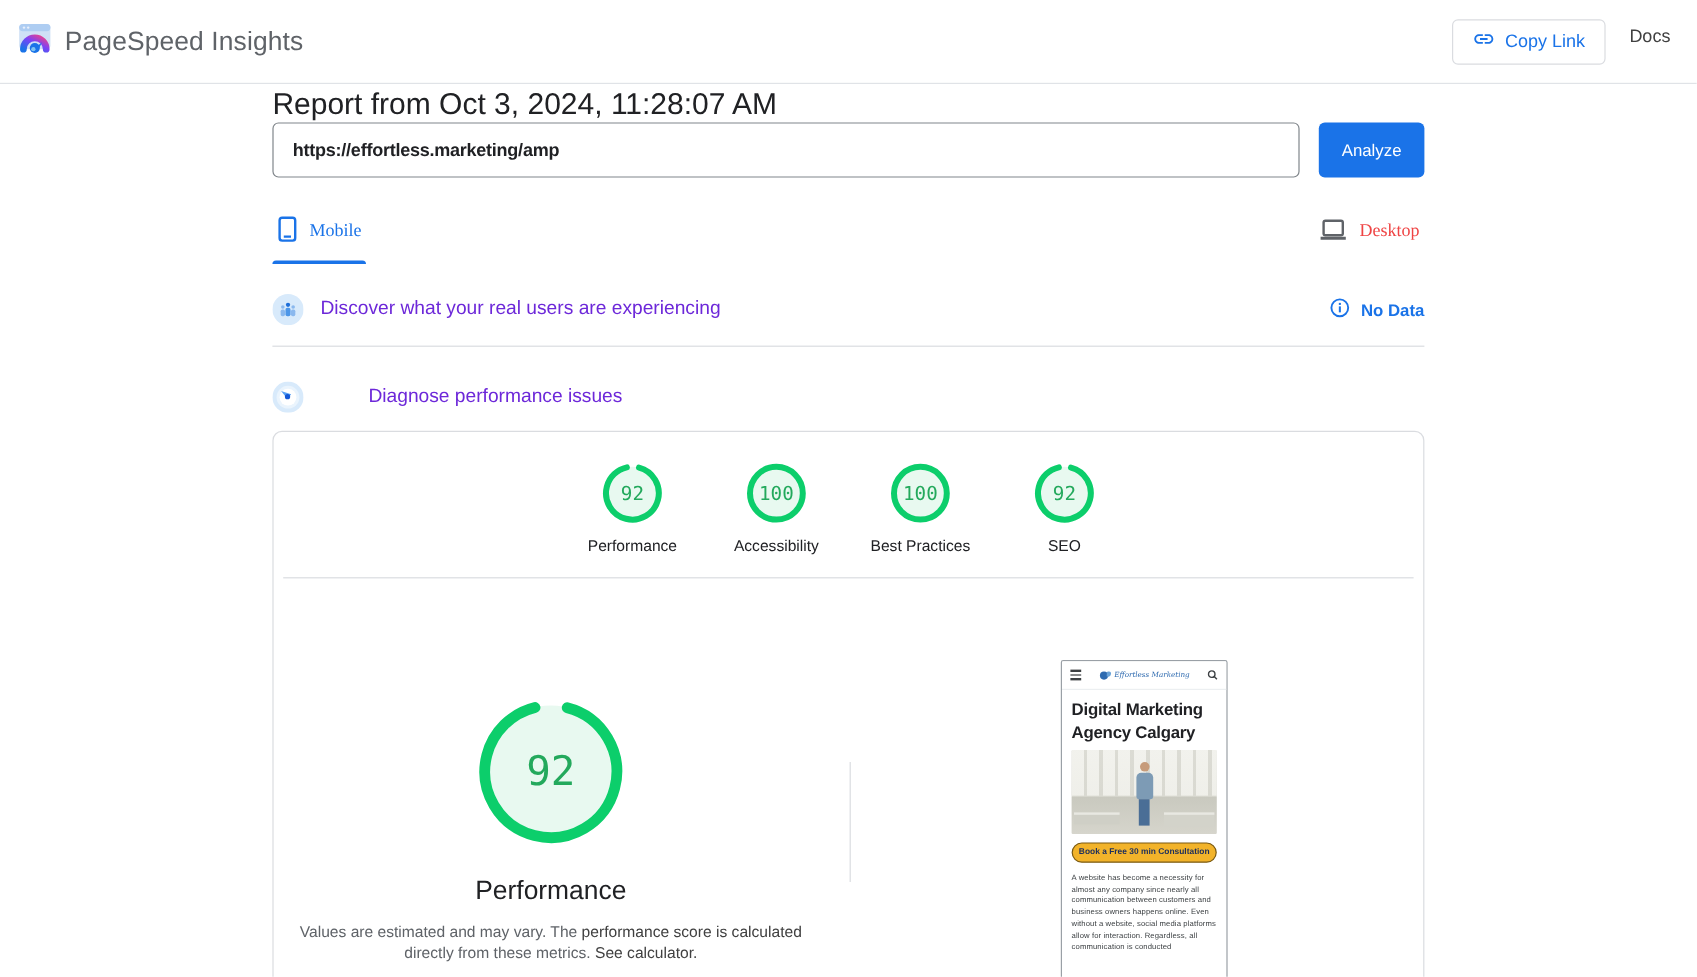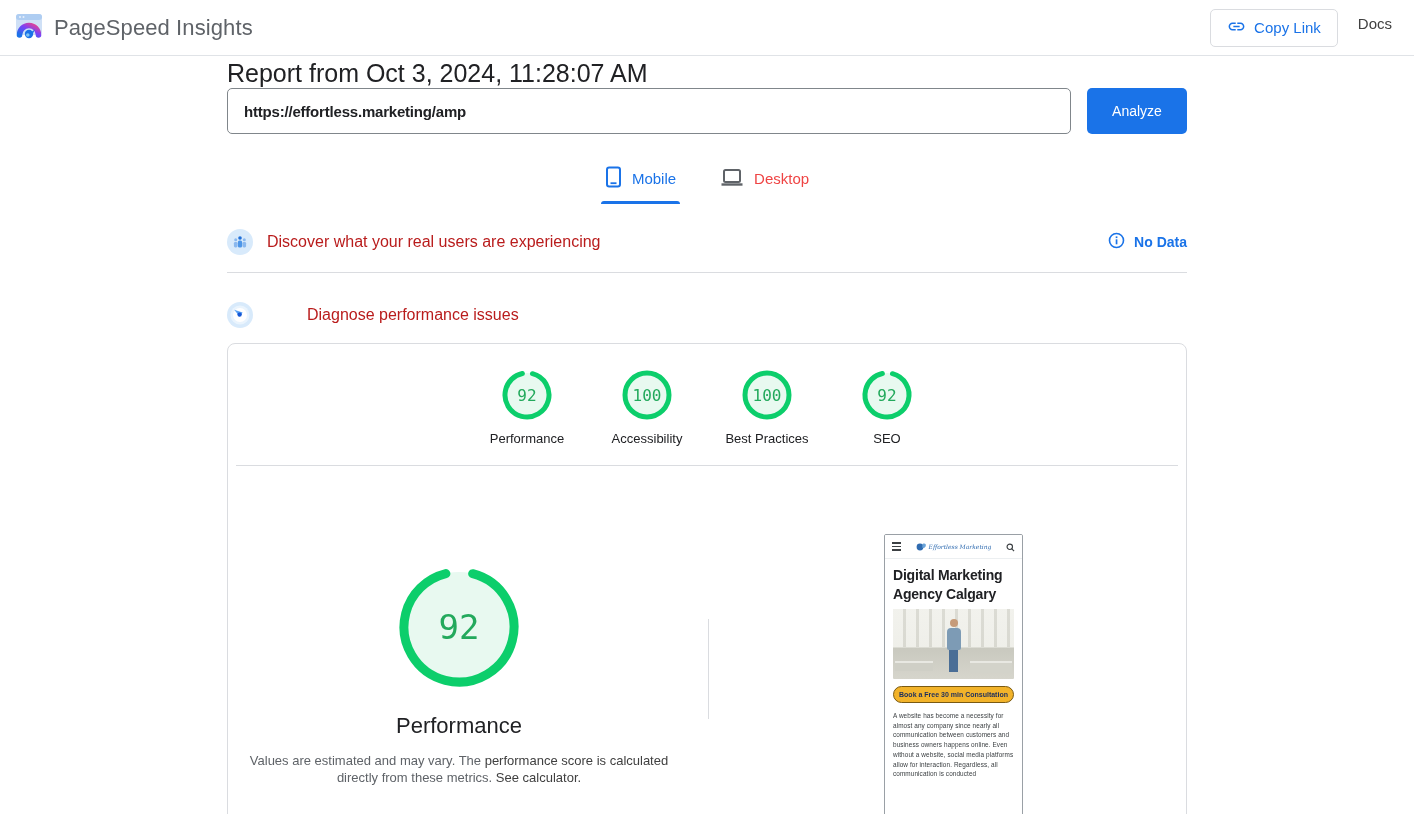--- a/index.html
+++ b/index.html
@@ -1,53 +1,53 @@
 <!DOCTYPE html>
 <html><head>
 <meta charset="utf-8">
 <style>
   * { margin:0; padding:0; box-sizing:border-box; }
   html,body { width:1414px; height:814px; overflow:hidden; background:#fff;
     font-family:"Liberation Sans", sans-serif; color:#202124; }
 
   
-  .topbar { height:56px; display:flex; align-items:center; padding:0 20px 0 14px;
+  .topbar { height:70px; display:flex; align-items:center; padding:0 20px 0 14px;
     border-bottom:1px solid #e0e3e7; }
   .brand { display:flex; align-items:center; gap:10px; }
   .brand-title { font-size:22px; color:#5f6368; letter-spacing:.1px; }
   .topbar-right { margin-left:auto; display:flex; gap:18px; }
   .copy-link-btn { display:flex; align-items:center; gap:8px; height:38px; padding:0 16px;
     background:#fff; border:1px solid #dadce0; border-radius:5px; color:#1a73e8;
     font-size:15px; font-weight:500; cursor:pointer; font-family:inherit; }
   .docs-link { color:#404040; font-size:15px; font-weight:500; text-decoration:none; padding:6px 2px; }
 
   
   .main { width:960px; margin:0 auto; }
   .report-title { margin-top:3px; font-size:25px; font-weight:400; color:#202124; }
   .url-row { display:flex; gap:16px; }
   .url-input { flex:1; height:46px; border:1px solid #80868b; border-radius:5px;
     padding:0 16px; font-size:15px; font-weight:bold; letter-spacing:-.2px;
     color:#202124; font-family:"Liberation Sans", sans-serif; outline:none; }
-  .analyze-btn { width:100px; height:46px; background:#1a73e8; border:none; border-radius:5px;
+  .analyze-btn { width:88px; height:46px; background:#1a73e8; border:none; border-radius:5px;
     color:#fff; font-size:14px; font-weight:500; cursor:pointer; font-family:inherit; }
 
   
-  .tabs { margin-top:26px; display:flex; justify-content:center; gap:36px; }
+  .tabs { margin-top:26px; display:flex; justify-content:space-between; gap:36px;font-family:Liberation Serif, serif; }
   .tab { display:flex; align-items:center; gap:10px; padding:6px 4px 13px 4px;
     font-size:15px; color:#ef4444; cursor:pointer; position:relative; }
   .tab.active { color:#1a73e8; font-weight:500; }
   .tab.active::after { content:""; position:absolute; left:0; right:0; bottom:0;
     height:3px; background:#1a73e8; border-radius:3px 3px 0 0; }
 
   
   .section-row { display:flex; align-items:center; }
   .row-discover { margin-top:25px; padding-bottom:17px; border-bottom:1px solid #dadce0; }
   .row-diagnose { margin-top:29px;gap:40px; }
   .section-icon { width:26px; height:26px; flex:0 0 auto; }
-  .section-title { margin-left:14px; font-size:16px; color:#b91c1c; }
+  .section-title { margin-left:14px; font-size:16px; color:#6d28d9; }
   .status-chip { margin-left:auto; display:flex; align-items:center; gap:9px;
     color:#1a73e8; font-size:14px; font-weight:600; cursor:pointer; }
 
   
   .score-card { position:relative; margin-top:15px; height:520px;
     border:1px solid #dadce0; border-radius:8px; background:#fff; }
   .cat-row { position:absolute; top:24px; left:0; width:100%; display:flex; justify-content:center; }
   .gauge-item { width:120px; display:flex; flex-direction:column; align-items:center; }
   .gauge-label { margin-top:9px; font-size:13px; font-weight:500; color:#202124; text-align:center; }
   .card-divider { position:absolute; top:121px; left:8px; right:8px; height:0;

